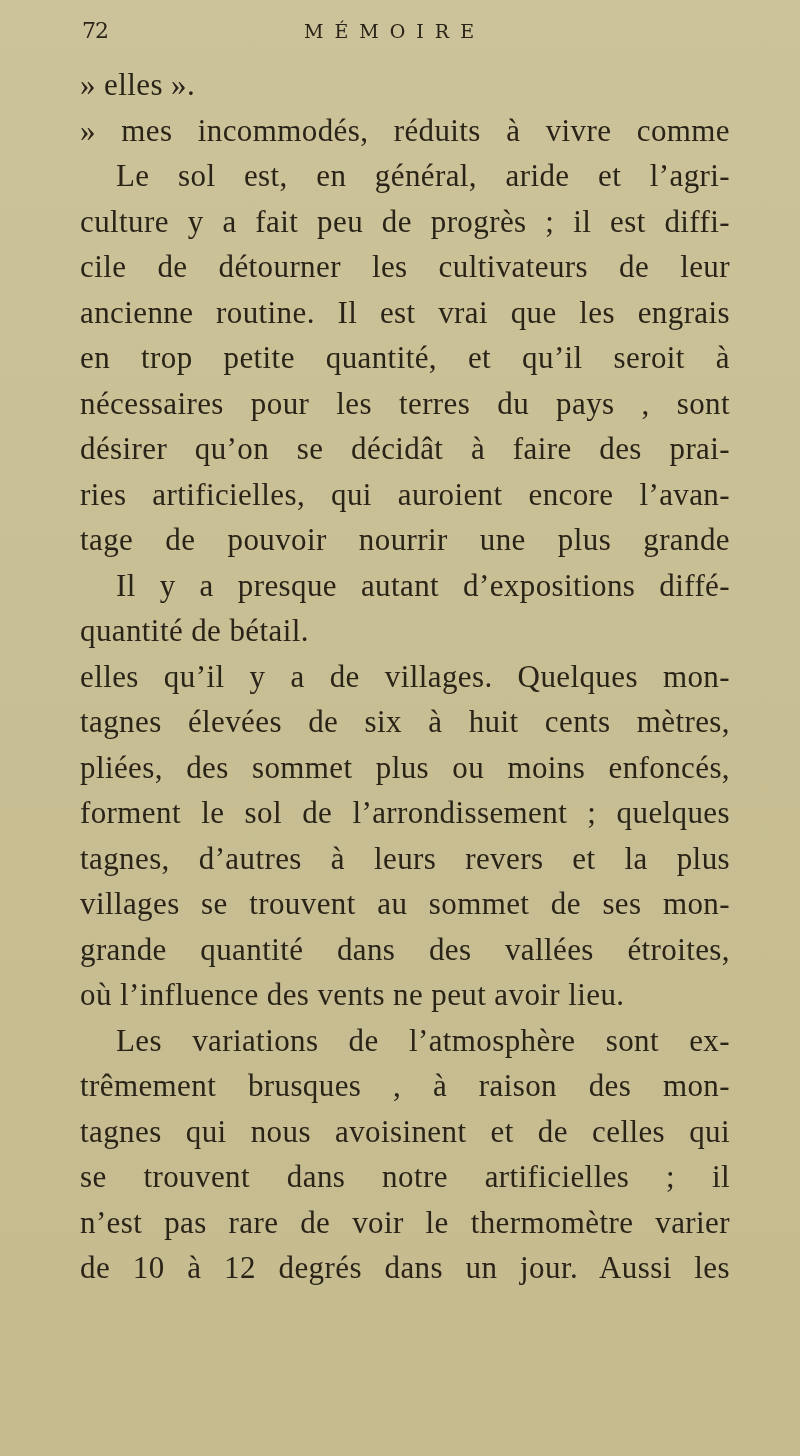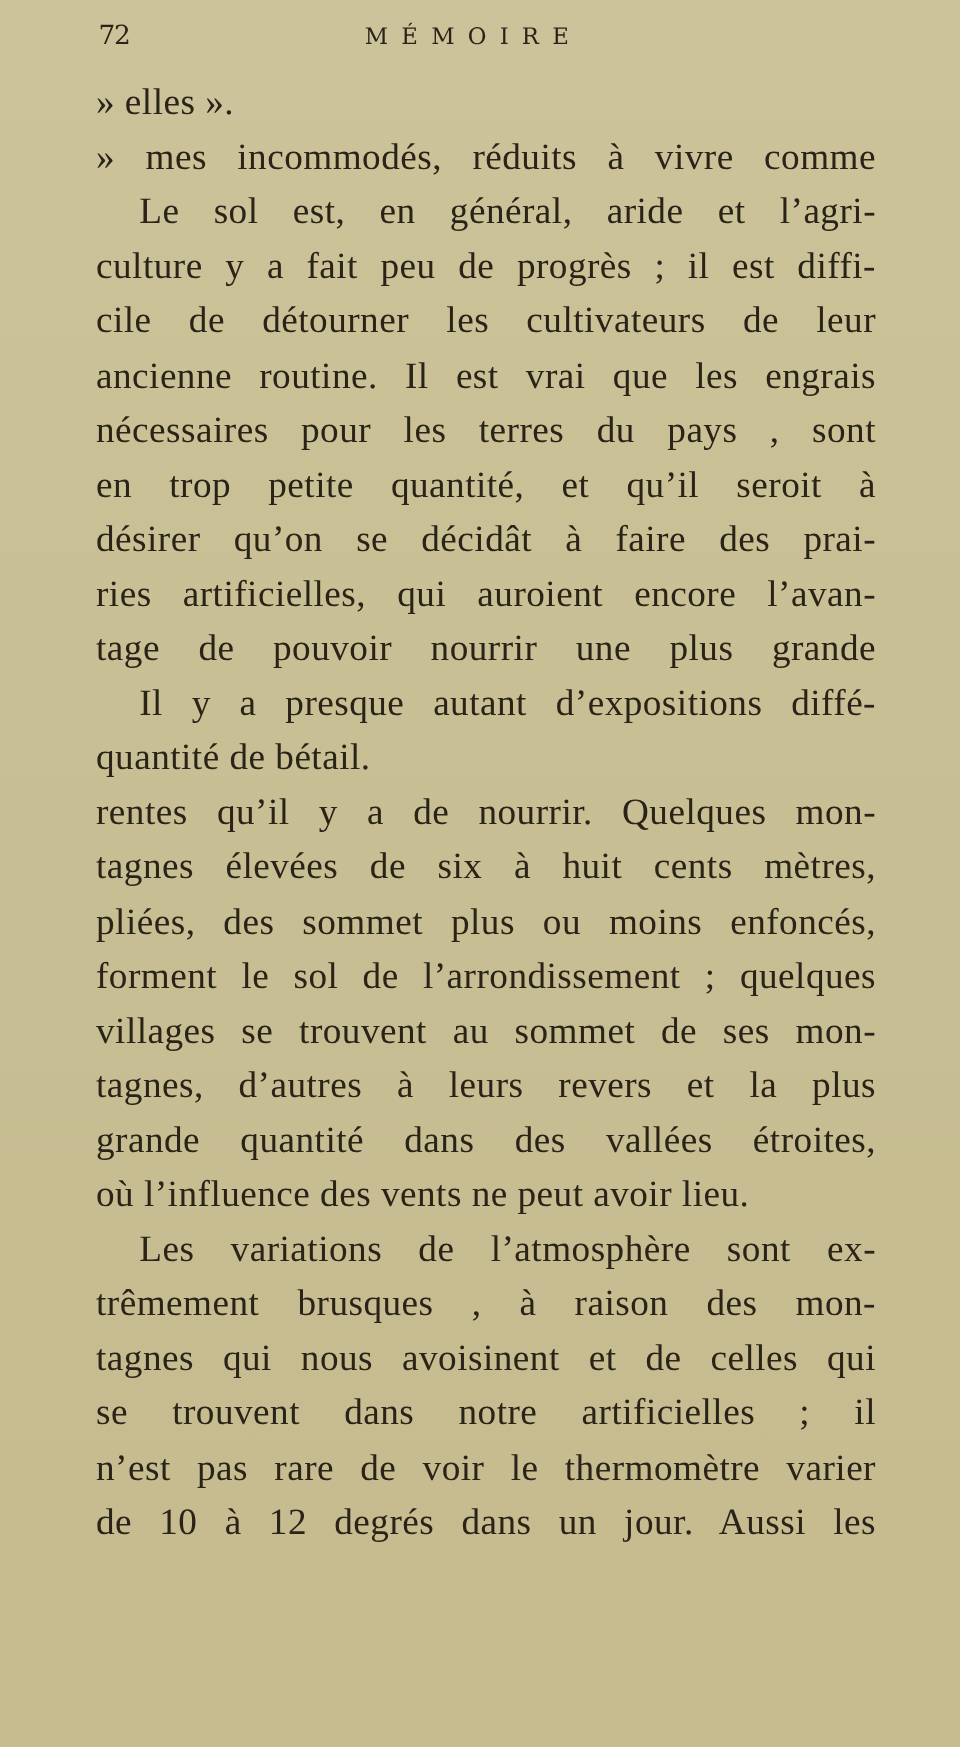--- a/index.html
+++ b/index.html
@@ -38,33 +38,33 @@
     <span class="page-number">72</span>
     <span class="running-title">MÉMOIRE</span>
   </div>
   <div class="body-text" id="body-text">
       <span class="line last">» elles ».</span>
       <span class="line">» mes incommodés, réduits à vivre comme</span>
       <span class="line indent">Le sol est, en général, aride et l’agri-</span>
       <span class="line">culture y a fait peu de progrès ; il est diffi-</span>
       <span class="line">cile de détourner les cultivateurs de leur</span>
       <span class="line">ancienne routine. Il est vrai que les engrais</span>
+      <span class="line">en trop petite quantité, et qu’il seroit à</span>
       <span class="line">nécessaires pour les terres du pays , sont</span>
-      <span class="line">en trop petite quantité, et qu’il seroit à</span>
       <span class="line">désirer qu’on se décidât à faire des prai-</span>
       <span class="line">ries artificielles, qui auroient encore l’avan-</span>
       <span class="line">tage de pouvoir nourrir une plus grande</span>
       <span class="line indent">Il y a presque autant d’expositions diffé-</span>
       <span class="line last">quantité de bétail.</span>
-      <span class="line">rentes qu’il y a de nourrir. Quelques mon-</span>
+      <span class="line">elles qu’il y a de villages. Quelques mon-</span>
       <span class="line">tagnes élevées de six à huit cents mètres,</span>
       <span class="line">pliées, des sommet plus ou moins enfoncés,</span>
       <span class="line">forment le sol de l’arrondissement ; quelques</span>
+      <span class="line">tagnes, d’autres à leurs revers et la plus</span>
       <span class="line">villages se trouvent au sommet de ses mon-</span>
-      <span class="line">tagnes, d’autres à leurs revers et la plus</span>
       <span class="line">grande quantité dans des vallées étroites,</span>
       <span class="line last">où l’influence des vents ne peut avoir lieu.</span>
       <span class="line indent">Les variations de l’atmosphère sont ex-</span>
       <span class="line">trêmement brusques , à raison des mon-</span>
       <span class="line">tagnes qui nous avoisinent et de celles qui</span>
       <span class="line">se trouvent dans notre artificielles ; il</span>
       <span class="line">n’est pas rare de voir le thermomètre varier</span>
       <span class="line">de 10 à 12 degrés dans un jour. Aussi les</span>
     </div>
 </div>

